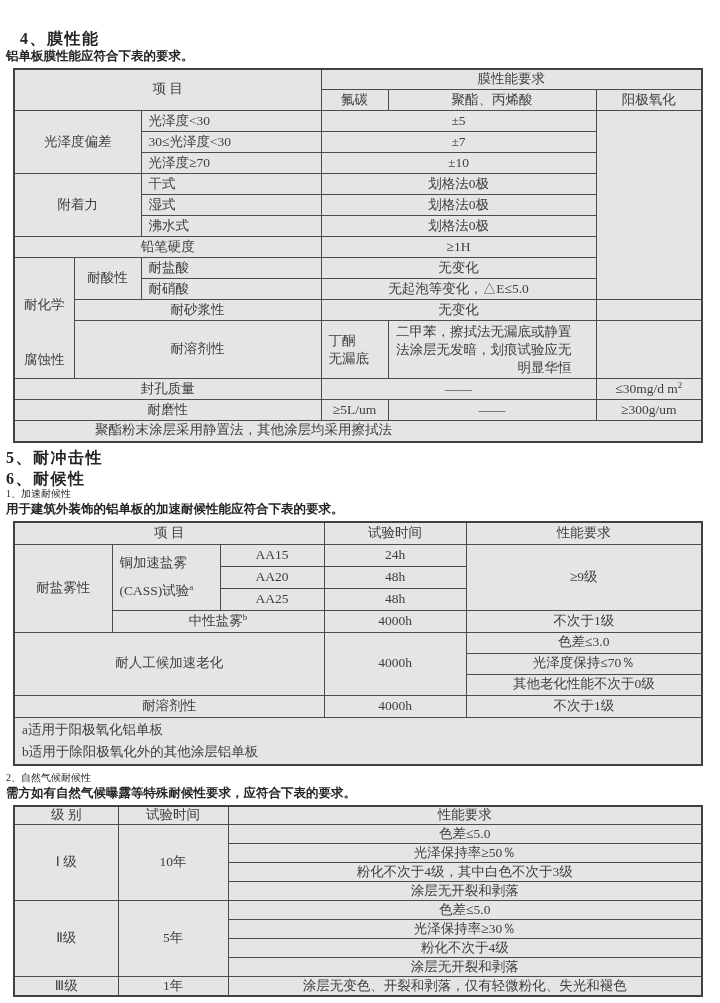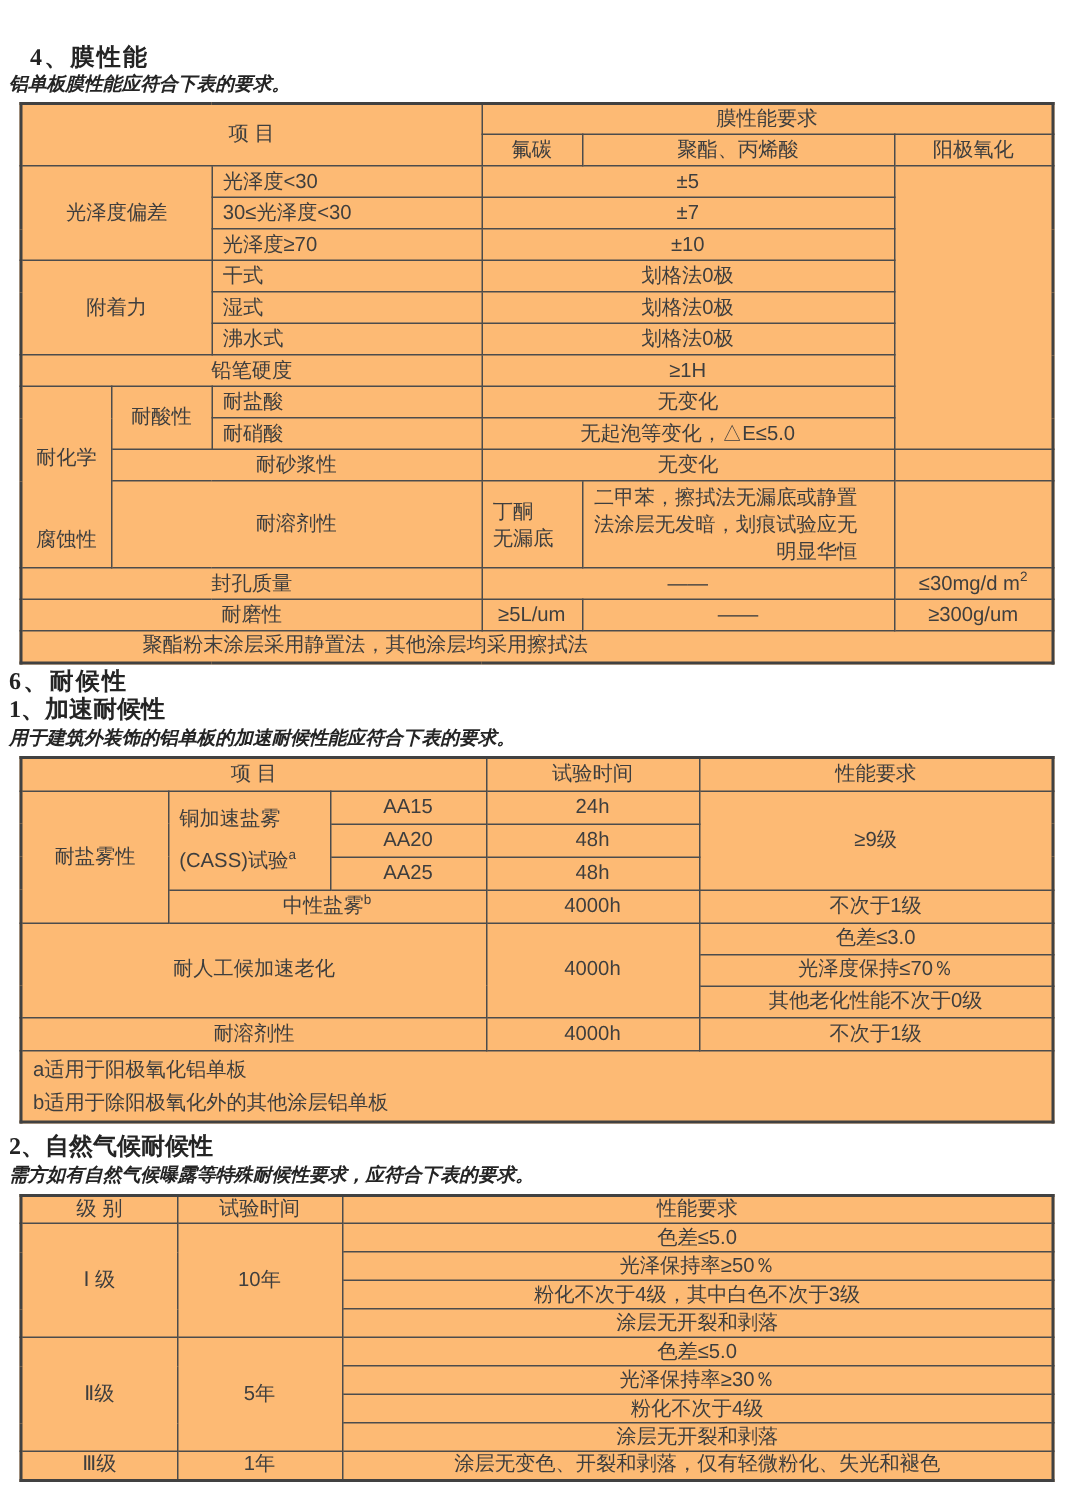--- a/index.html
+++ b/index.html
@@ -5,26 +5,26 @@
   html,body{margin:0;padding:0;}
   body{
     width:720px;height:1003px;background:#ffffff;
     font-family:"Liberation Serif",serif;color:#242424;
     overflow:hidden;
   }
   .page{padding:6px 8px 0 6px;}
 
   .big-h{font-size:16px;font-weight:700;letter-spacing:1.5px;line-height:1.15;margin:0;}
   .t4{margin-left:14px;margin-top:24px;}
-  .small-h{font-size:16px;font-weight:700;line-height:1.25;margin:0;}
-  .para{font-size:12.5px;font-weight:700;line-height:1.3;margin:0;max-width:706px;font-style:italic;}
+  .small-h{font-size:10px;font-weight:400;line-height:1.25;margin:0;}
+  .para{font-size:12.5px;font-weight:700;line-height:1.3;margin:0;max-width:706px;}
 
   table{
     border-collapse:collapse;table-layout:fixed;margin-left:7px;
-    font-family:Liberation Sans, sans-serif;color:#3e3e3e;background:#fdba74;
+    font-family:Liberation Serif, serif;color:#3e3e3e;background:#e5e5e5;
   }
   td{border:1px solid #4c4c4c;text-align:center;vertical-align:middle;
      padding:0 3px;font-size:13.5px;line-height:1.25;overflow:hidden;}
   table{border:2px solid #414141;}
   .tl{text-align:left;padding-left:7px;}
   sup{font-size:9px;line-height:0;}
 
   #t1{margin-top:3px;}
   #t1 tr{height:21px;}
   #t1 tr.tall{height:58px;}
@@ -148,20 +148,21 @@
       <td>≥5L/um</td>
       <td>——</td>
       <td>≥300g/um</td>
     </tr>
     <tr>
       <td colspan="6" class="foot">聚酯粉末涂层采用静置法，其他涂层均采用擦拭法</td>
     </tr>
   </tbody>
     </table>
 
+  <p class="big-h mt6">5、耐冲击性</p>
 
   <p class="big-h mt3">6、耐候性</p>
   <p class="small-h">1、加速耐候性</p>
   <p class="para">用于建筑外装饰的铝单板的加速耐候性能应符合下表的要求。</p>
 
   <table id="t2">
     <colgroup>
       <col style="width:98px">
         <col style="width:108px">
         <col style="width:104px">

